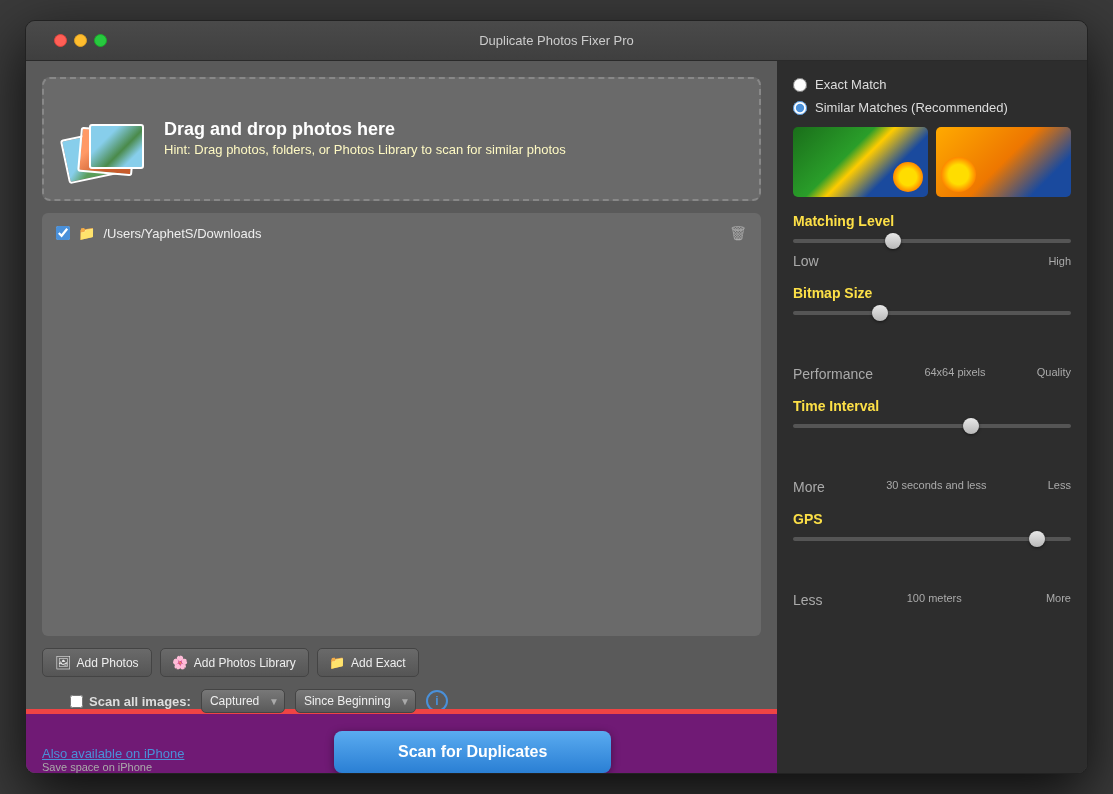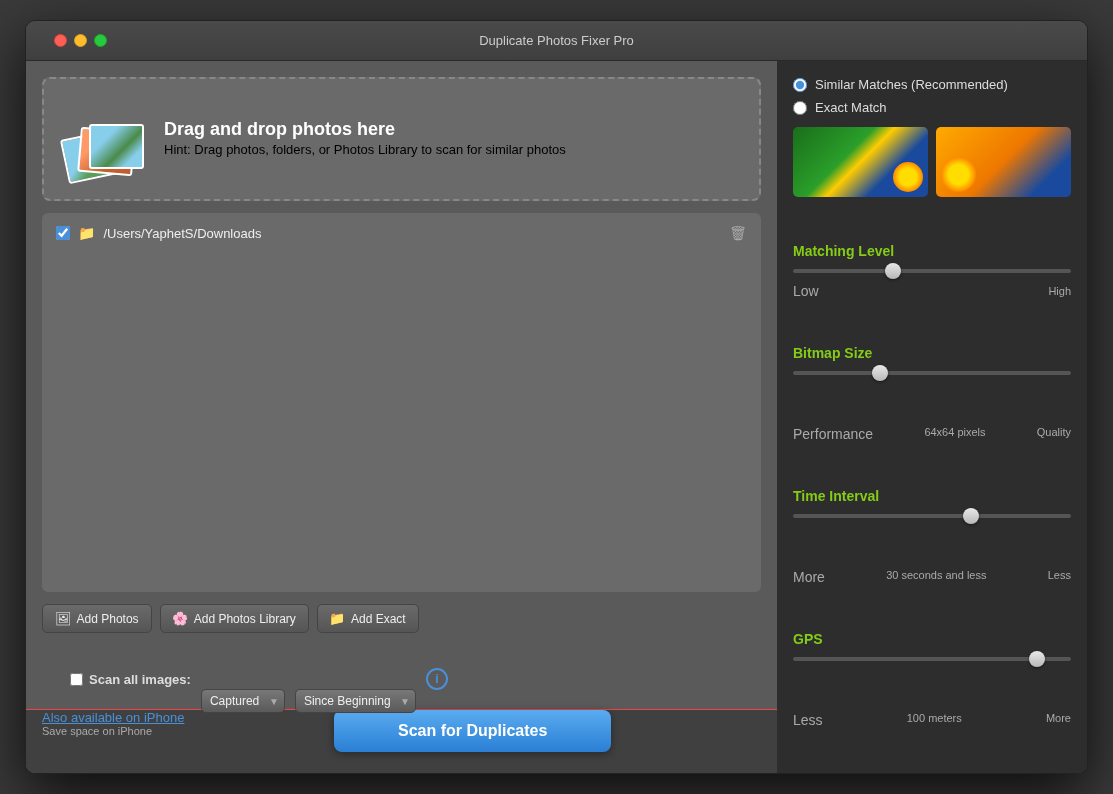--- a/index.html
+++ b/index.html
@@ -107,21 +107,21 @@
       width: 55px; height: 45px;
       bottom: 10px; left: 25px;
       background: linear-gradient(135deg, #87CEEB 30%, #4a8a4a 60%, #87CEEB 80%);
     }
     .drag-drop-text h2 {
       color: white;
       font-size: 18px;
       font-weight: 600;
     }
     .drag-drop-text p {
-      color: #000000;
+      color: #fef9c3;
       font-size: 13px;
       line-height: 1.5;
     }
     
     .files-area {
       background: #6a6a6a;
       border-radius: 6px;
       flex: 1;
       overflow-y: auto;
       padding: 8px;
@@ -191,21 +191,20 @@
       color: #eee;
       font-size: 12px;
       padding: 4px 24px 4px 8px;
       cursor: pointer;
       -webkit-appearance: none;
       appearance: none;
     }
     .select-wrapper {
       position: relative;
       display: inline-block;
-      margin-top: 44px;
     }
     .select-arrow {
       position: absolute;
       right: 6px;
       top: 50%;
       transform: translateY(-50%);
       color: #aaa;
       font-size: 10px;
       pointer-events: none;
     }
@@ -219,25 +218,25 @@
       font-size: 12px;
       font-weight: bold;
       cursor: pointer;
       display: flex;
       align-items: center;
       justify-content: center;
     }
     
     .bottom-bar {
       height: 64px;
-      background: #404040;
-      display: flex;
-      align-items: flex-start;
+      background: #701a75;
+      display: flex;
+      align-items: flex-end;
       padding: 0 16px;
-      border-top: 1px solid #ef4444;
+      border-top: 5px solid #ef4444;
       flex-shrink: 0;
     }
     .iphone-link-area {
       display: flex;
       flex-direction: column;
     }
     .iphone-link {
       color: #4a90d9;
       font-size: 13px;
       text-decoration: underline;
@@ -328,24 +327,23 @@
       background: radial-gradient(circle, #ffdd00 40%, #ff8800 70%);
       border-radius: 50%;
     }
     
     .settings-section {
       display: flex;
       flex-direction: column;
       gap: 10px;
     }
     .settings-label {
-      color: #84cc16;
+      color: #fde047;
       font-size: 14px;
       font-weight: 600;
-      margin-top: 30px;
     }
     .slider-labels {
       display: flex;
       justify-content: space-between;
       align-items: center;
     }
     .slider-label-left {
       color: #aaa;
       font-size: 14px;
     }
@@ -475,26 +473,26 @@
           <span class="iphone-sub">Save space on iPhone</span>
         </div>
         <button class="scan-btn">Scan for Duplicates</button>
       </div>
     </div>
 
     <div class="right-panel">
 
       <div class="match-type-section">
         <div class="radio-row">
+          <input type="radio" class="radio-btn" name="match-type" style="">
+          <span>Exact Match</span>
+        </div>
+        <div class="radio-row">
           <input type="radio" class="radio-btn" name="match-type" checked="" style="">
           <span>Similar Matches (Recommended)</span>
-        </div>
-        <div class="radio-row">
-          <input type="radio" class="radio-btn" name="match-type" style="">
-          <span>Exact Match</span>
         </div>
         <div class="match-images">
           <div class="match-img match-img-1"></div>
           <div class="match-img match-img-2"></div>
         </div>
       </div>
 
       <div class="settings-section">
         <span class="settings-label">Matching Level</span>
         <input type="range" class="range-input" min="0" max="100" value="35" style="">

